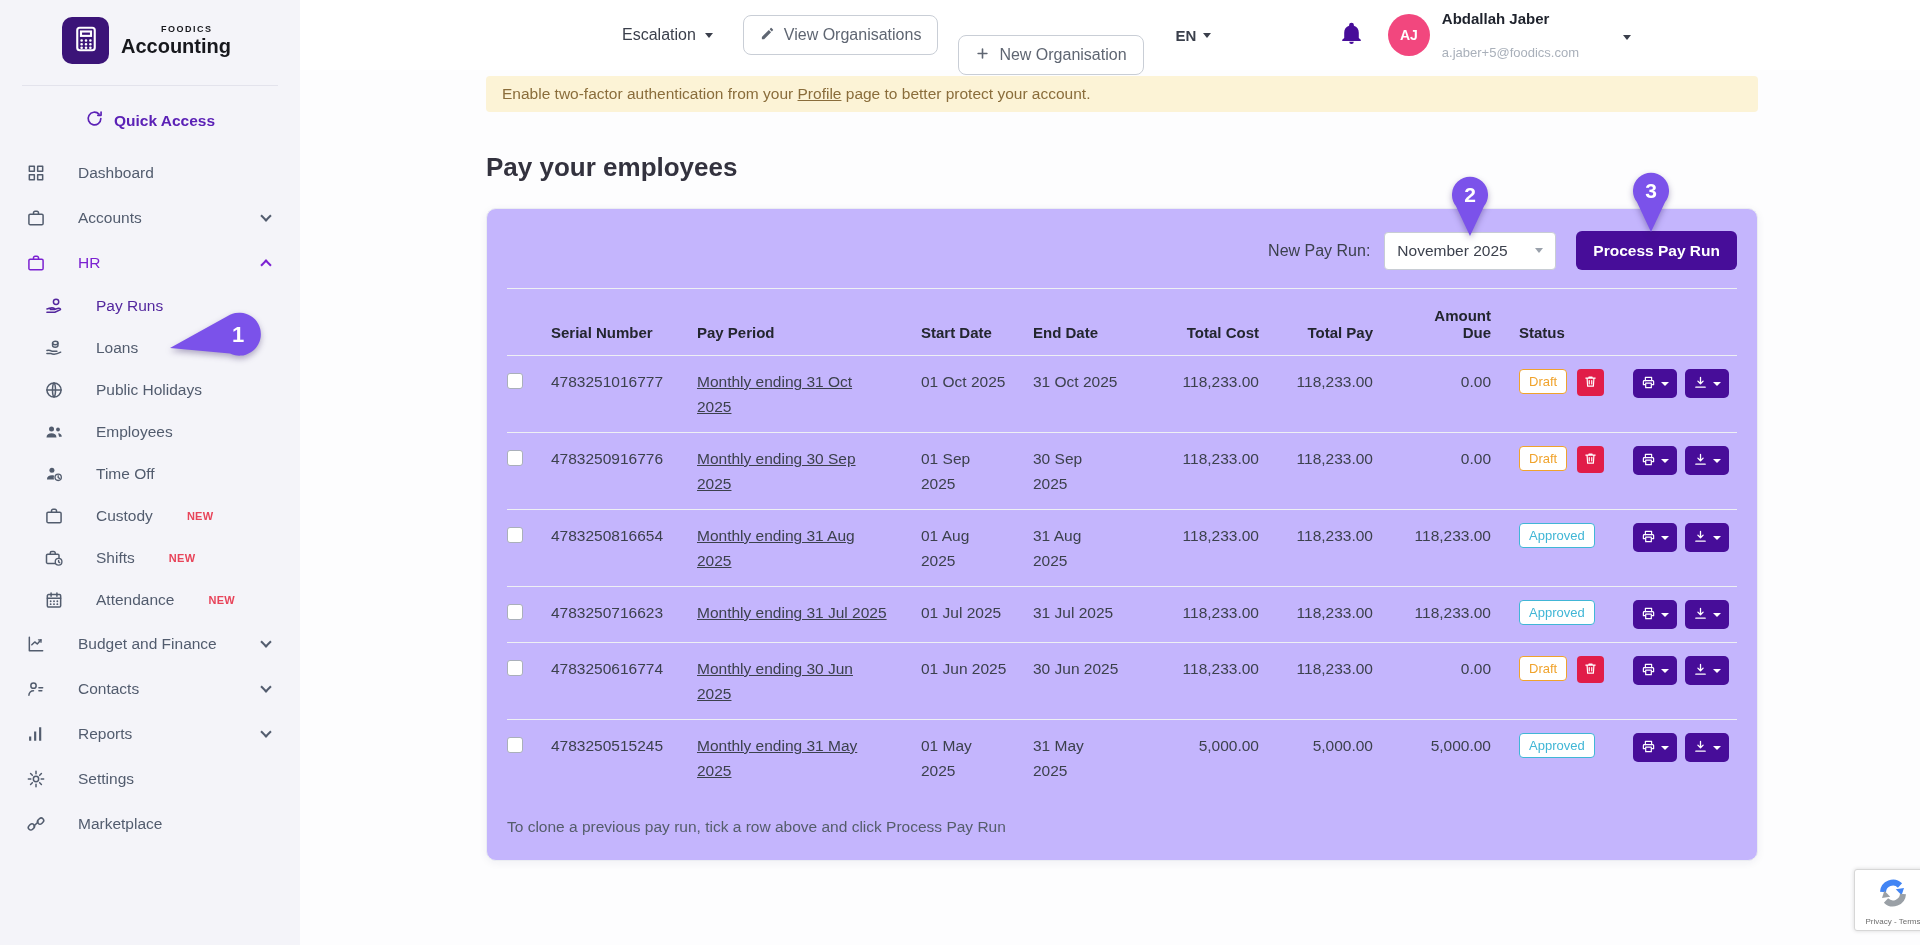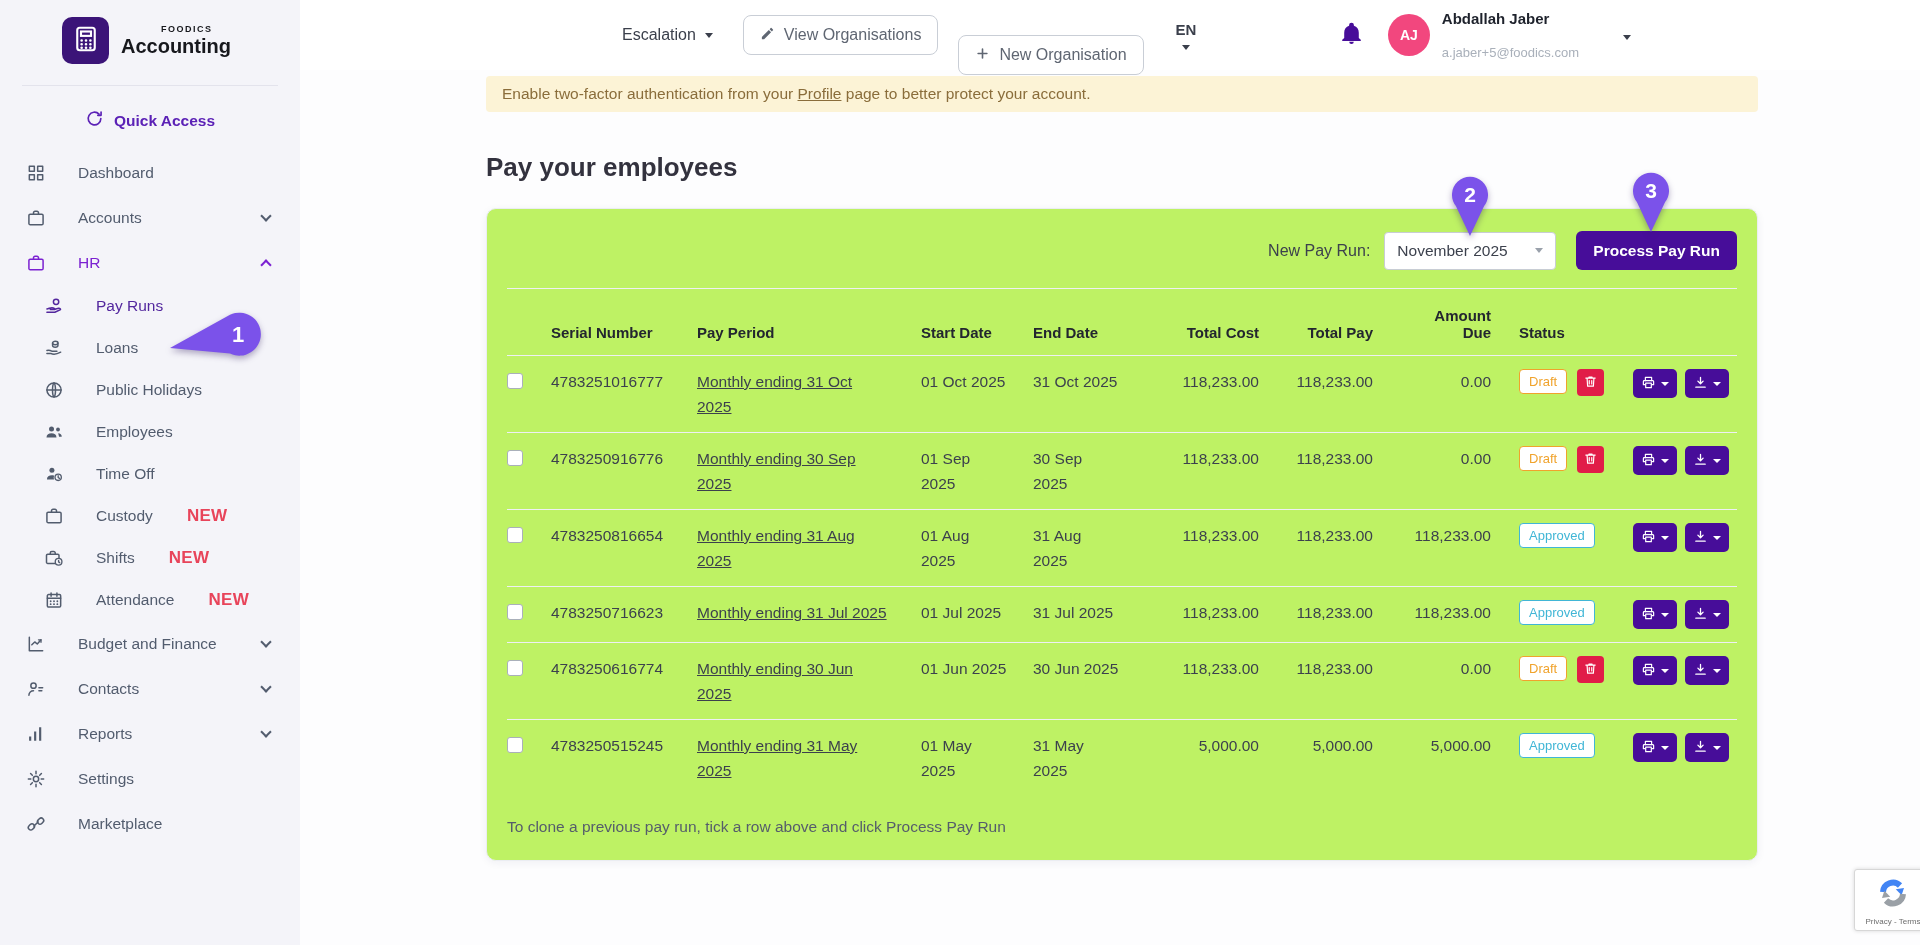--- a/index.html
+++ b/index.html
@@ -26,56 +26,56 @@
                 color:var(--qa-purple);font-weight:bold;font-size:15.5px;padding:23px 0 12px 0;cursor:pointer;}
   .quick-access svg{width:19px;height:19px;}
   #nav{padding-top:6px;}
   .nav-item{position:relative;display:flex;align-items:center;gap:32px;height:45px;
             padding-left:26px;color:#525c6e;font-size:15.5px;cursor:pointer;text-align:right;}
   .nav-item.sub{height:42px;padding-left:44px;}
   .nicon{width:20px;height:20px;display:flex;flex:none;}
   .nicon svg{width:100%;height:100%;}
   .nav-item.active{color:var(--hr-purple);}
   .nav-item.sub.active{color:var(--payruns-purple);}
-  .new-badge{color:#e8445a;font-size:17px;font-weight:bold;letter-spacing:.3px;margin-left:2px;}
+  .new-badge{color:#e8445a;font-size:11px;font-weight:bold;letter-spacing:.3px;margin-left:2px;}
   .chev{position:absolute;right:30px;width:8px;height:8px;border-right:2px solid currentColor;
         border-bottom:2px solid currentColor;}
   .chev.down{transform:rotate(45deg);margin-top:-4px;}
   .chev.up{transform:rotate(-135deg);margin-top:4px;}
 
   
   .main{flex:1;display:flex;flex-direction:column;background:#fdfdfe;}
   .topbar{height:70px;display:flex;align-items:center;background:#fff;}
   .esc{margin-left:322px;display:flex;align-items:center;gap:9px;font-size:16px;color:#3a3f4b;cursor:pointer;}
   .caret{width:0;height:0;border-left:4.5px solid transparent;border-right:4.5px solid transparent;
          border-top:5px solid currentColor;display:inline-block;}
   .obtn{display:flex;align-items:center;gap:9px;border:1px solid #c9ced6;border-radius:8px;
         padding:0 16px;height:40px;color:#5f6672;font-size:16px;background:#fff;cursor:pointer;}
   .obtn svg{width:15px;height:15px;}
   .obtn.view{margin-left:30px;}
   .obtn.new{margin-left:20px;margin-top:40px;}
   .lang{margin-left:32px;display:flex;gap:7px;align-items:center;font-size:15px;color:#3a3f4b;
-        font-weight:bold;cursor:pointer;flex-direction:column;}
+        font-weight:bold;cursor:pointer;}
   .right{margin-left:auto;margin-right:312px;display:flex;align-items:center;}
   .bellbtn{color:var(--purple);margin-right:24px;cursor:pointer;display:flex;}
   .bellbtn svg{width:25px;height:25px;}
   .avatar{width:42px;height:42px;border-radius:50%;background:var(--avatar-pink);color:#fff;
           display:flex;align-items:center;justify-content:center;font-size:14px;font-weight:bold;
           margin-right:12px;cursor:pointer;}
   .uname{font-size:15px;font-weight:bold;color:#1e222c;}
   .uemail{font-size:13px;color:#a9b0ba;margin-top:18px;}
   .ucaret{margin-left:44px;color:#3a3f4b;cursor:pointer;}
 
   
   .content{padding:6px 185px 0 186px;position:relative;}
   .banner{background:var(--banner-bg);color:var(--banner-text);border-radius:4px;
           padding:9px 16px;font-size:15.5px;}
   .banner a{color:inherit;text-decoration:underline;cursor:pointer;}
   .page-title{font-size:26px;font-weight:bold;color:#33323e;margin:40px 0 0 0;}
-  .card{margin-top:25px;background:#bef264;border:1px solid #ebedf2;border-radius:10px;
+  .card{margin-top:25px;background:#c4b5fd;border:1px solid #ebedf2;border-radius:10px;
         box-shadow:0 2px 8px rgba(35,35,80,.06);padding:20px 20px 24px;}
   .card-top{display:flex;align-items:center;justify-content:flex-end;gap:14px;
             padding:2px 0 18px;border-bottom:1px solid #eef0f4;}
   .npr-label{font-size:16px;color:#3c414d;}
   .select{width:172px;height:38px;border:1px solid #c8cdd4;border-radius:4px;background:#fff;
           display:flex;align-items:center;justify-content:space-between;padding:0 12px;
           font-size:15.5px;color:#3c414d;cursor:pointer;}
   .select .caret{color:#9aa1ab;}
   .process-btn{height:39px;background:var(--purple);color:#fff;font-weight:bold;font-size:15.5px;
                border:none;border-radius:6px;padding:0 17px;margin-left:6px;cursor:pointer;

